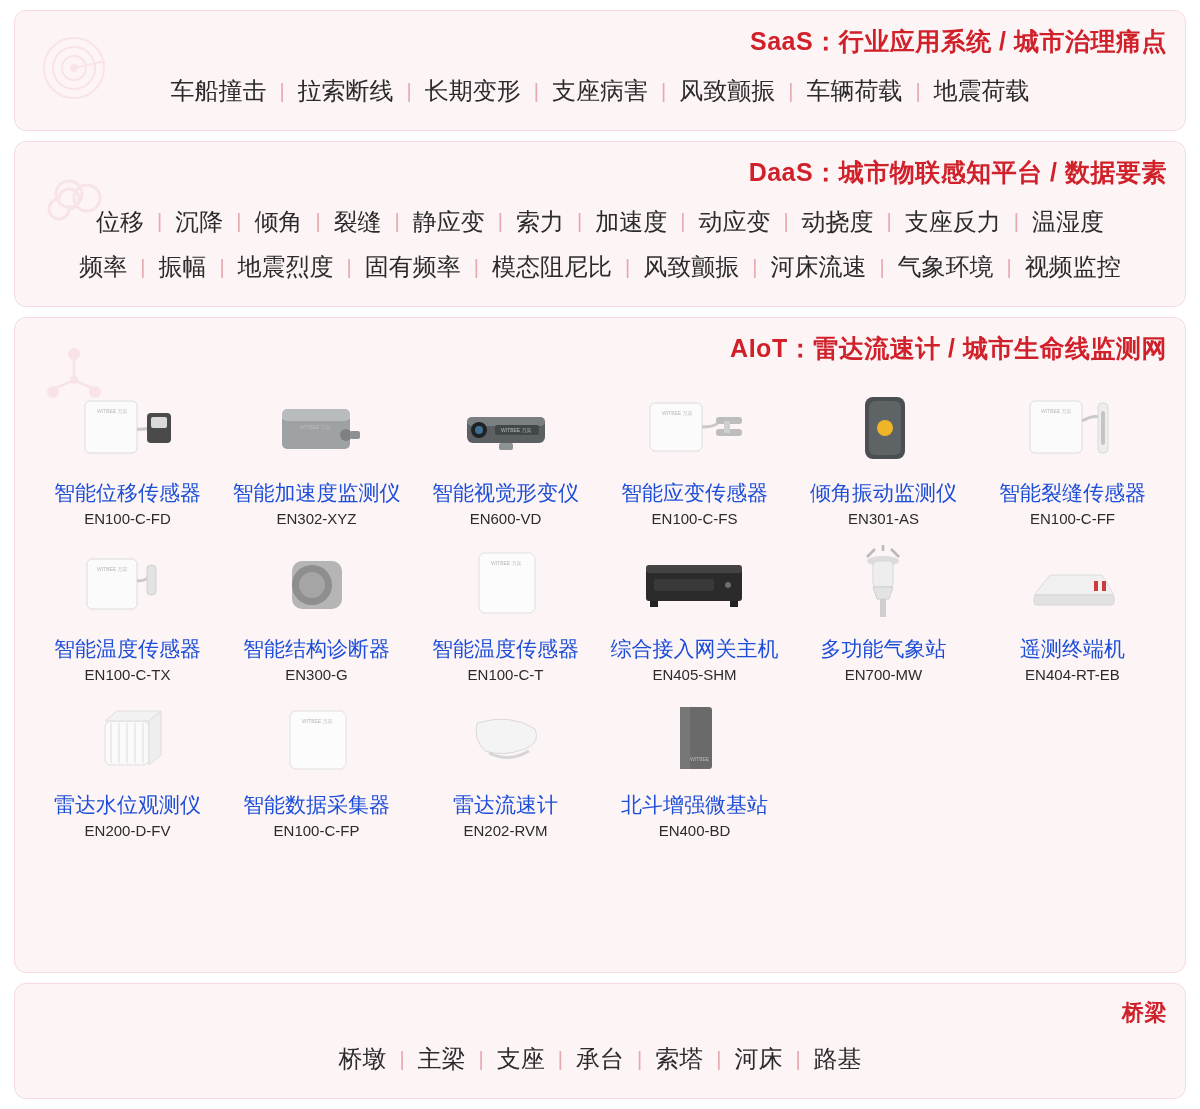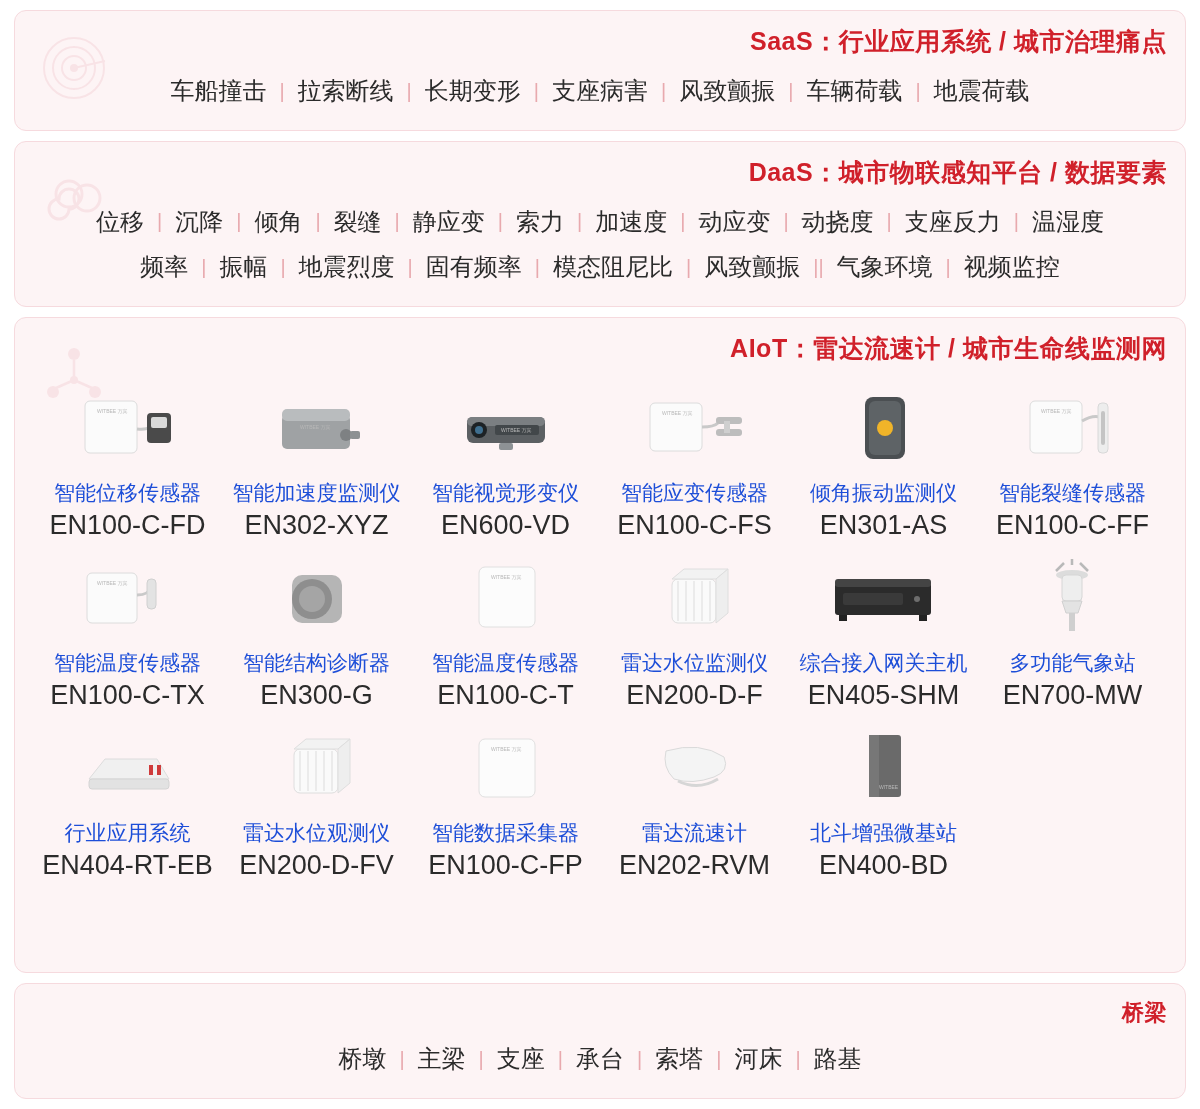--- a/index.html
+++ b/index.html
@@ -89,21 +89,21 @@
     align-items: center;
     justify-content: center;
   }
   .device-name {
     font-size: 21px;
     color: #1d4ed8;
     margin-top: 6px;
     white-space: nowrap;
   }
   .device-model {
-    font-size: 27px;
+    font-size: 15px;
     color: #2b2b2b;
     margin-top: 3px;
     white-space: nowrap;
   }
   .bottom-panel .panel-title { font-size: 22px; margin-bottom: 8px; }
   .bottom-panel .row-items { font-size: 24px; }
   .tiny-label {
     font-size: 5px;
     fill: #b8b8b8;
   }
@@ -179,20 +179,21 @@
       <span class="item">振幅</span>
       <span class="divider">|</span>
       <span class="item">地震烈度</span>
       <span class="divider">|</span>
       <span class="item">固有频率</span>
       <span class="divider">|</span>
       <span class="item">模态阻尼比</span>
       <span class="divider">|</span>
       <span class="item">风致颤振</span>
       <span class="divider">|</span>
+      <span class="item">河床流速</span>
       <span class="divider">|</span>
       <span class="item">气象环境</span>
       <span class="divider">|</span>
       <span class="item">视频监控</span>
     </div>
   </section>
 
   <section class="panel aiot">
     <div class="wm">
       <svg viewBox="0 0 70 70" width="70" height="70">
@@ -321,32 +322,20 @@
         <div class="device-img">
           <svg width="126" height="92" viewBox="0 0 126 92">
             <rect x="36" y="16" width="56" height="60" rx="6" fill="#fcfcfc" stroke="#e0e0e0"></rect>
             <text x="48" y="28" class="tiny-label">WITBEE 万宾</text>
           </svg>
         </div>
         <div class="device-name">智能温度传感器</div>
         <div class="device-model">EN100-C-T</div>
       </div>
 
-      <div class="device">
-        <div class="device-img">
-          <svg width="126" height="92" viewBox="0 0 126 92">
-            <rect x="40" y="28" width="44" height="44" rx="6" fill="#fafafa" stroke="#dedede"></rect>
-            <path d="M40 28 L52 18 L96 18 L84 28 Z" fill="#f2f2f2" stroke="#dedede"></path>
-            <path d="M84 28 L96 18 L96 62 L84 72 Z" fill="#eeeeee" stroke="#dedede"></path>
-            <path d="M46 30 L46 70 M54 30 L54 70 M62 30 L62 70 M70 30 L70 70 M78 30 L78 70" stroke="#e6e6e6" stroke-width="1.5"></path>
-          </svg>
-        </div>
-        <div class="device-name">雷达水位监测仪</div>
-        <div class="device-model">EN200-D-F</div>
-      </div>
 
       <div class="device">
         <div class="device-img">
           <svg width="126" height="92" viewBox="0 0 126 92">
             <rect x="14" y="32" width="96" height="32" rx="3" fill="#2b2b2b"></rect>
             <rect x="14" y="28" width="96" height="8" rx="3" fill="#444"></rect>
             <rect x="22" y="42" width="60" height="12" rx="2" fill="#3a3a3a"></rect>
             <circle cx="96" cy="48" r="3" fill="#6d6d6d"></circle>
             <rect x="18" y="64" width="8" height="6" fill="#222"></rect>
             <rect x="98" y="64" width="8" height="6" fill="#222"></rect>
@@ -372,21 +361,21 @@
 
       <div class="device">
         <div class="device-img">
           <svg width="126" height="92" viewBox="0 0 126 92">
             <path d="M24 58 L40 38 L92 38 L104 58 Z" fill="#f0f0f0" stroke="#dcdcdc"></path>
             <rect x="24" y="58" width="80" height="10" rx="3" fill="#e2e2e2" stroke="#d4d4d4"></rect>
             <rect x="84" y="44" width="4" height="10" fill="#cf3b3b"></rect>
             <rect x="92" y="44" width="4" height="10" fill="#cf3b3b"></rect>
           </svg>
         </div>
-        <div class="device-name">行业应用系统</div>
+        <div class="device-name">遥测终端机</div>
         <div class="device-model">EN404-RT-EB</div>
       </div>
 
       <div class="device">
         <div class="device-img">
           <svg width="126" height="92" viewBox="0 0 126 92">
             <rect x="40" y="28" width="44" height="44" rx="6" fill="#fafafa" stroke="#dedede"></rect>
             <path d="M40 28 L52 18 L96 18 L84 28 Z" fill="#f2f2f2" stroke="#dedede"></path>
             <path d="M84 28 L96 18 L96 62 L84 72 Z" fill="#eeeeee" stroke="#dedede"></path>
             <path d="M46 30 L46 70 M54 30 L54 70 M62 30 L62 70 M70 30 L70 70 M78 30 L78 70" stroke="#e6e6e6" stroke-width="1.5"></path>

